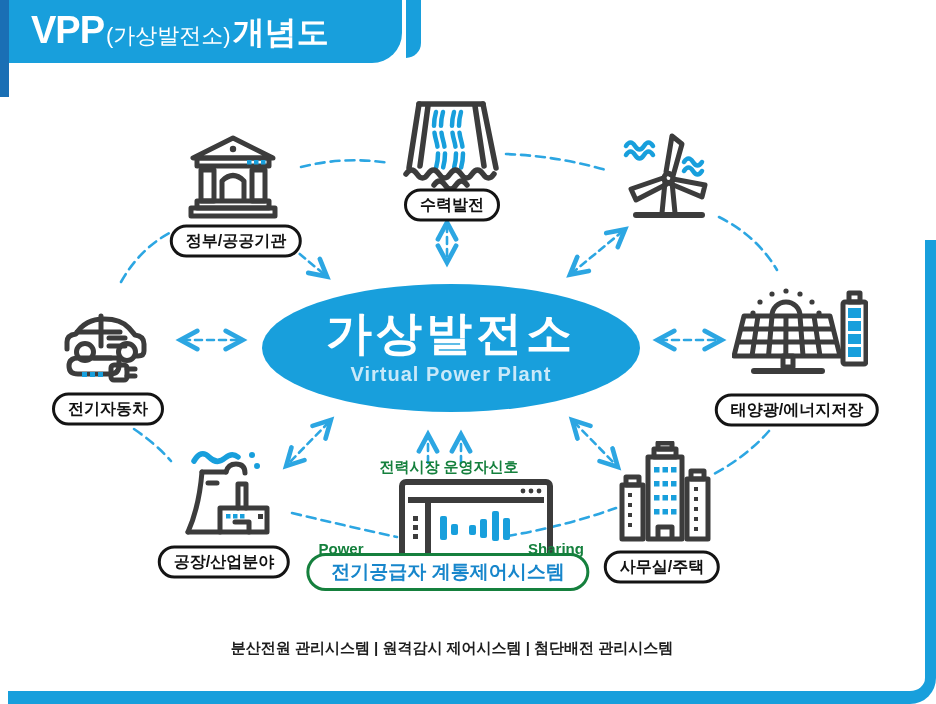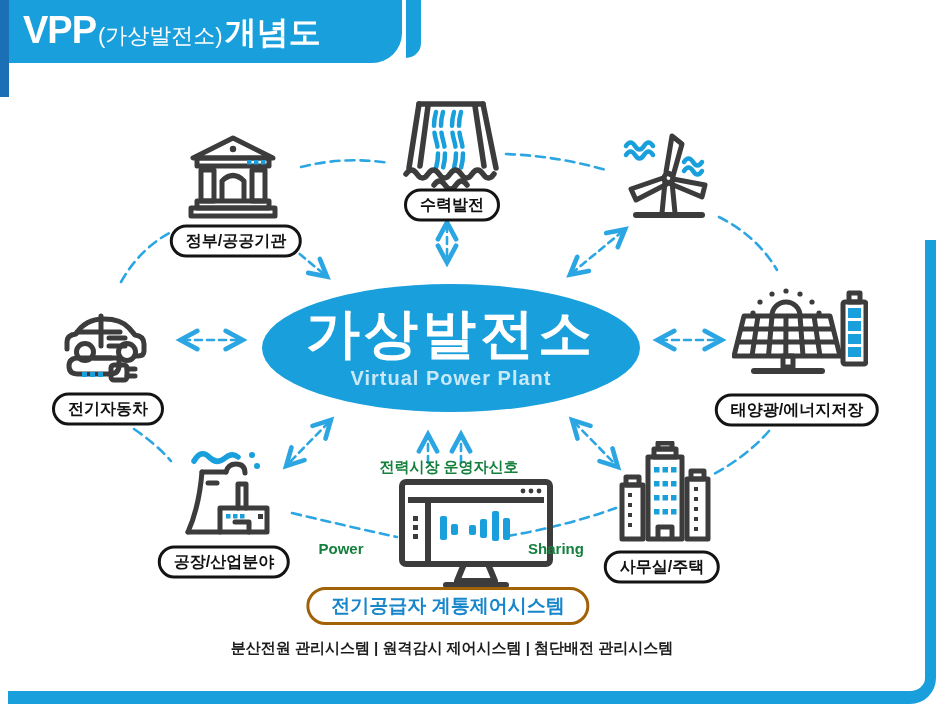--- a/index.html
+++ b/index.html
@@ -7,54 +7,54 @@
           font-family:"Liberation Sans",sans-serif;}
 
   
   .frame{position:absolute;left:8px;top:240px;right:0;bottom:0;
          border-right:11px solid #189FDC;border-bottom:13px solid #189FDC;
          border-bottom-right-radius:26px;}
 
   
   .accent-stripe{position:absolute;left:0;top:0;width:9px;height:97px;background:#1A6FB5;}
   .banner{position:absolute;left:9px;top:0;width:393px;height:63px;background:#189FDC;
-          border-bottom-right-radius:30px;display:flex;align-items:center;padding-left:14px;box-sizing:border-box;}
+          border-bottom-right-radius:30px;display:flex;align-items:center;padding-left:22px;box-sizing:border-box;}
   .banner .t{display:flex;align-items:baseline;color:#fff;white-space:nowrap;}
   .banner .vpp{font-size:38px;font-weight:800;letter-spacing:-1px;}
   .banner .paren{font-size:22px;font-weight:400;margin:0 2px;}
   .banner .suffix{font-size:32px;font-weight:800;}
   .ribbon-tail{position:absolute;left:406px;top:0;width:15px;height:58px;background:#189FDC;
                border-bottom-right-radius:16px;}
 
   
   .ellipse{position:absolute;left:262px;top:284px;width:378px;height:128px;background:#189FDC;
            border-radius:50%;display:flex;flex-direction:column;align-items:center;justify-content:center;}
-  .ellipse .main{color:#fff;font-size:54px;font-weight:800;letter-spacing:4px;line-height:1;}
+  .ellipse .main{color:#fff;font-size:46px;font-weight:800;letter-spacing:4px;line-height:1;}
   .ellipse .sub{color:#C9E9F9;font-size:20px;font-weight:700;margin-top:7px;letter-spacing:1px;}
 
   
   .pill{position:absolute;transform:translate(-50%,-50%);background:#fff;border:3px solid #141414;
         border-radius:999px;padding:3px 13px;font-size:16px;font-weight:700;color:#111;white-space:nowrap;z-index:3;}
   .pill.hydro{left:452px;top:205px;}
   .pill.wind{left:659px;top:242px;}
   .pill.gov{left:236px;top:241px;}
   .pill.ev{left:108px;top:409px;}
   .pill.solar{left:797px;top:410px;}
   .pill.factory{left:224px;top:562px;}
   .pill.office{left:662px;top:567px;}
 
   
   .blue-note{position:absolute;transform:translate(-50%,-50%);color:#15803d;font-weight:700;font-size:15px;white-space:nowrap;z-index:3;}
   .note-signal{left:449px;top:467px;}
   .note-power{left:341px;top:548px;text-align:right;}
   .note-sharing{left:556px;top:548px;}
 
   
-  .sys-pill{position:absolute;left:448px;top:606px;transform:translate(-50%,-50%);
-            border:3px solid #a16207;border-radius:999px;padding:3px 22px;background:#fff;
+  .sys-pill{position:absolute;left:448px;top:572px;transform:translate(-50%,-50%);
+            border:3px solid #15803d;border-radius:999px;padding:3px 22px;background:#fff;
             color:#1786CB;font-size:19px;font-weight:800;white-space:nowrap;z-index:3;}
   .caption{position:absolute;left:452px;top:639px;transform:translateX(-50%);
            color:#1d1d1d;font-size:15px;font-weight:700;white-space:nowrap;z-index:3;}
 
   .icon{position:absolute;z-index:2;}
   svg .ink{stroke:#3C3C3C;fill:none;stroke-linejoin:round;}
   svg .blu{stroke:#189FDC;fill:none;stroke-linecap:round;}
   .arrows{position:absolute;left:0;top:0;z-index:1;pointer-events:none;}
 </style>
 </head>

